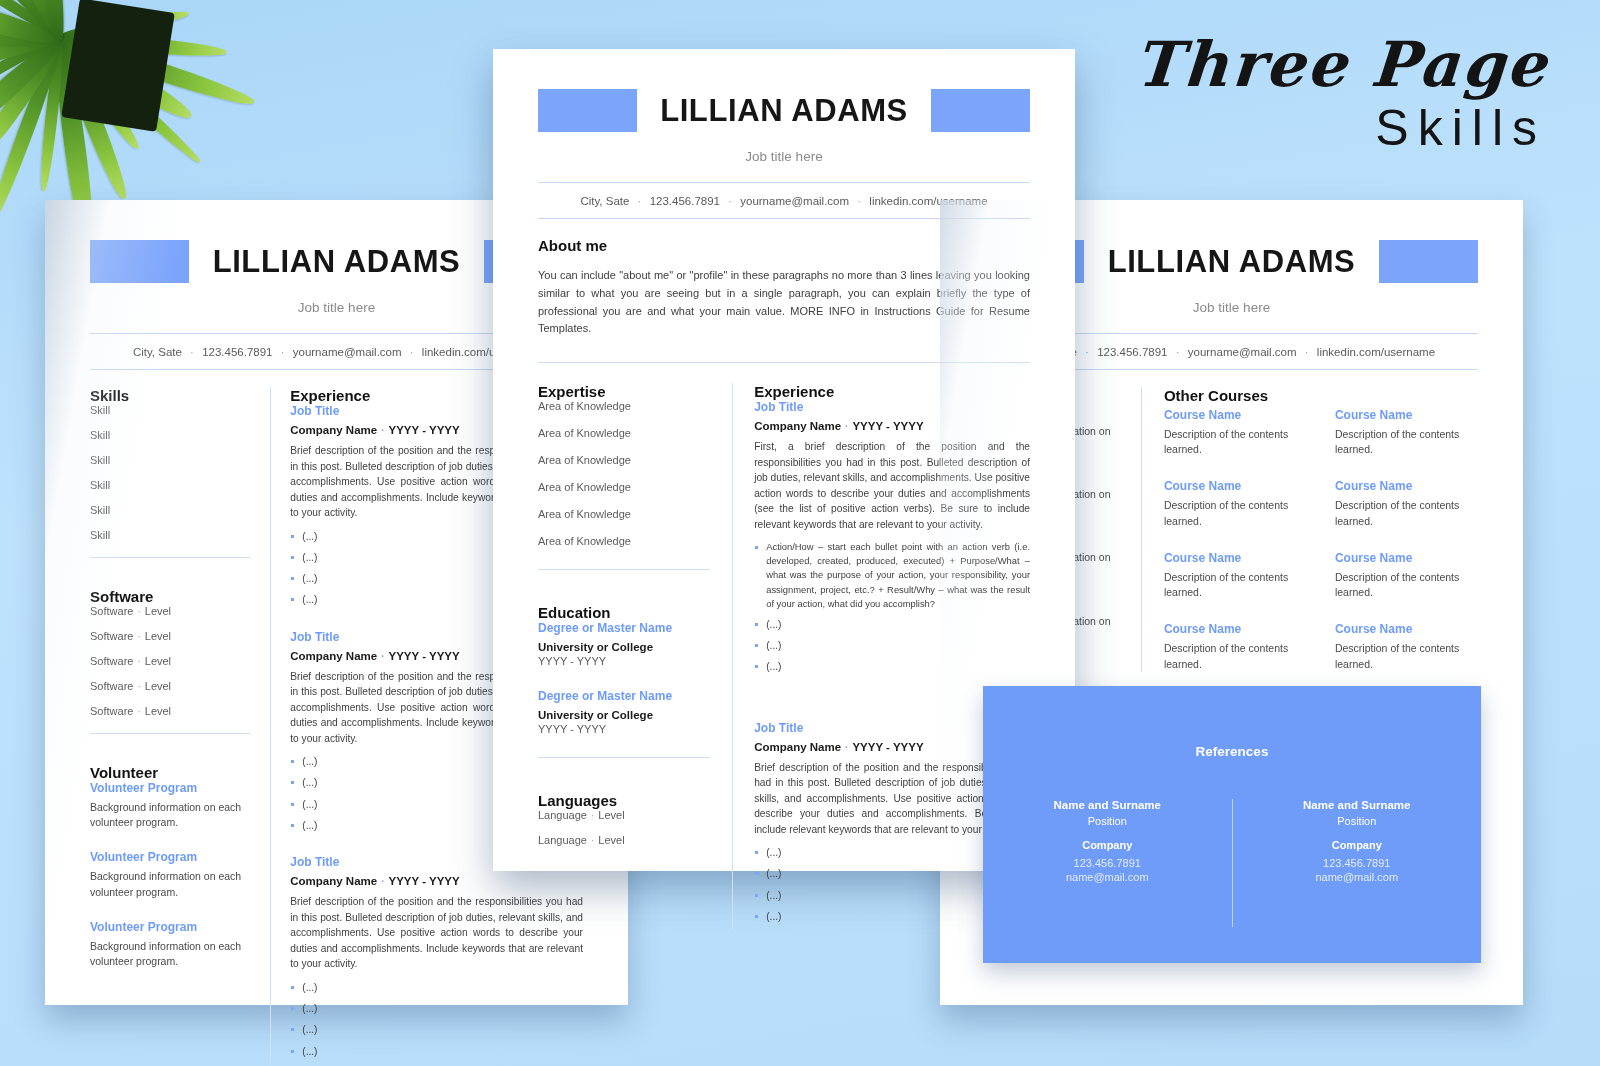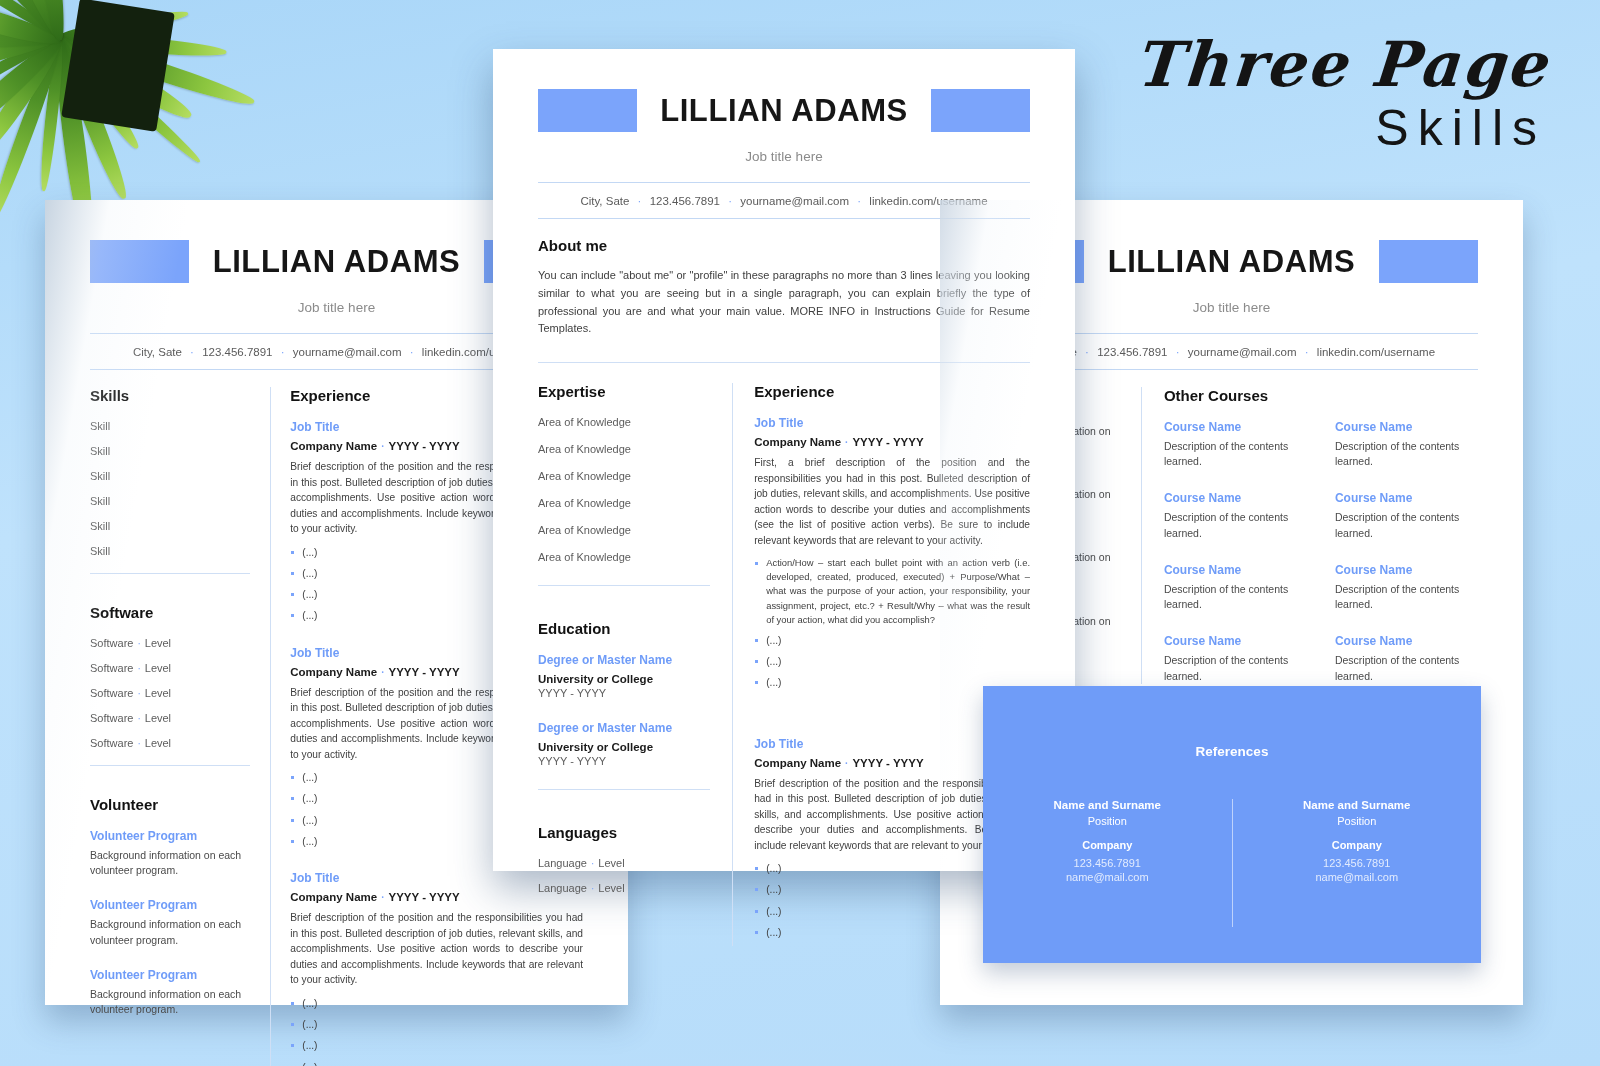--- a/index.html
+++ b/index.html
@@ -124,21 +124,21 @@
     padding: 12px 0 11px;
     white-space: nowrap;
   }
   .contact .sep { color: #7ba4fb; padding: 0 5px; }
 
   
   .sec-title {
     font-size: 15px;
     font-weight: bold;
     color: #121212;
-    margin-bottom: 16px;
+    margin-bottom: 0;
   }
   .about-p {
     font-size: 11px;
     line-height: 1.62;
     color: #3e3e3e;
     text-align: justify;
   }
   .hr-light { height: 1px; background: #cfdff5; }
 
   .lbl-blue {

